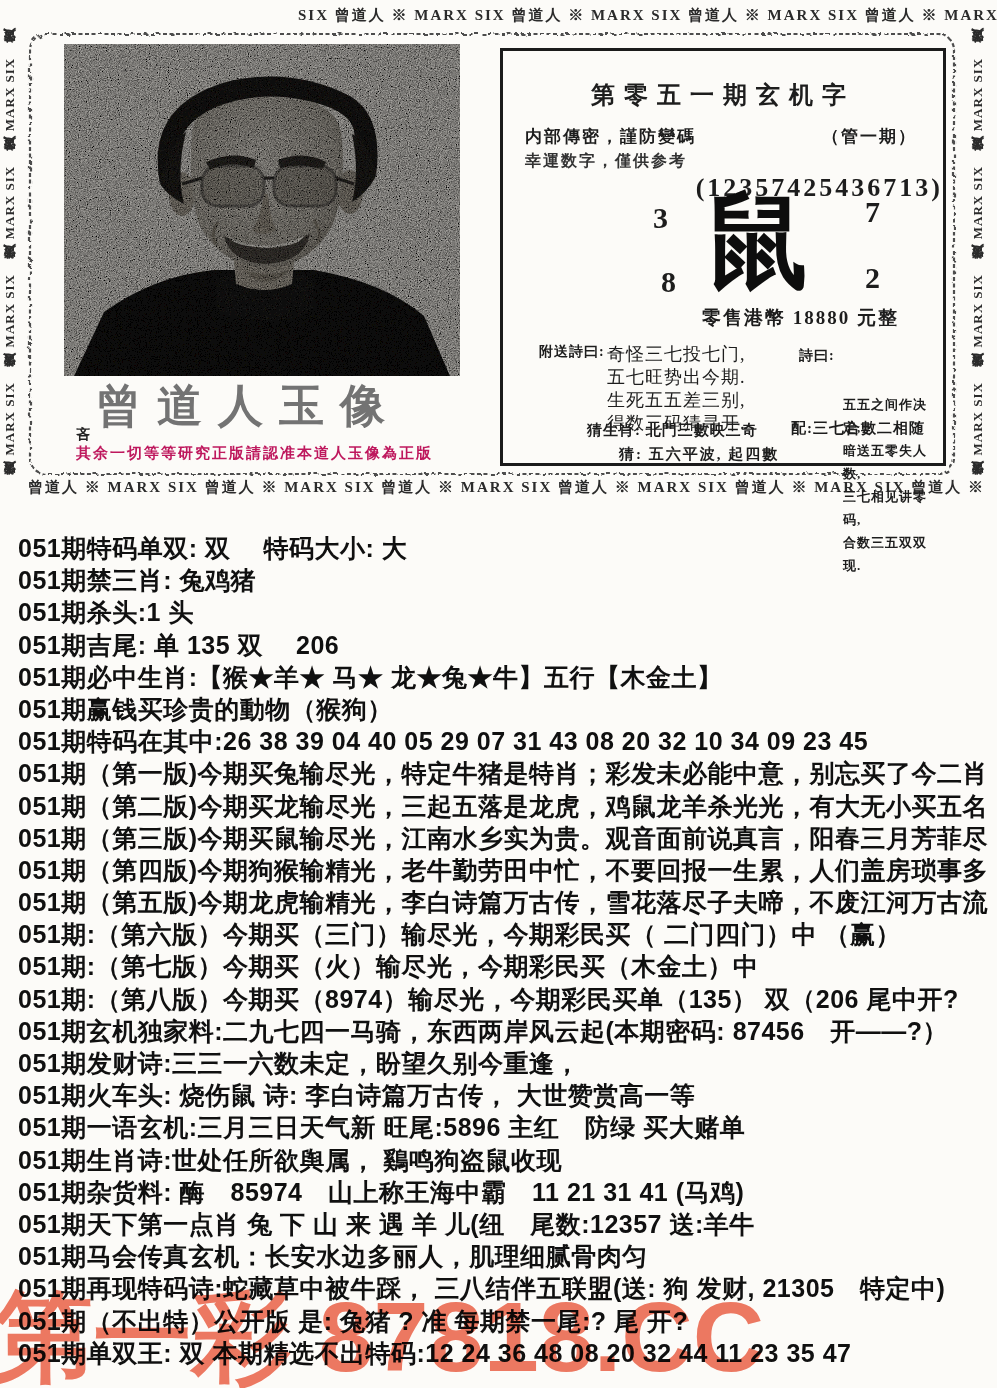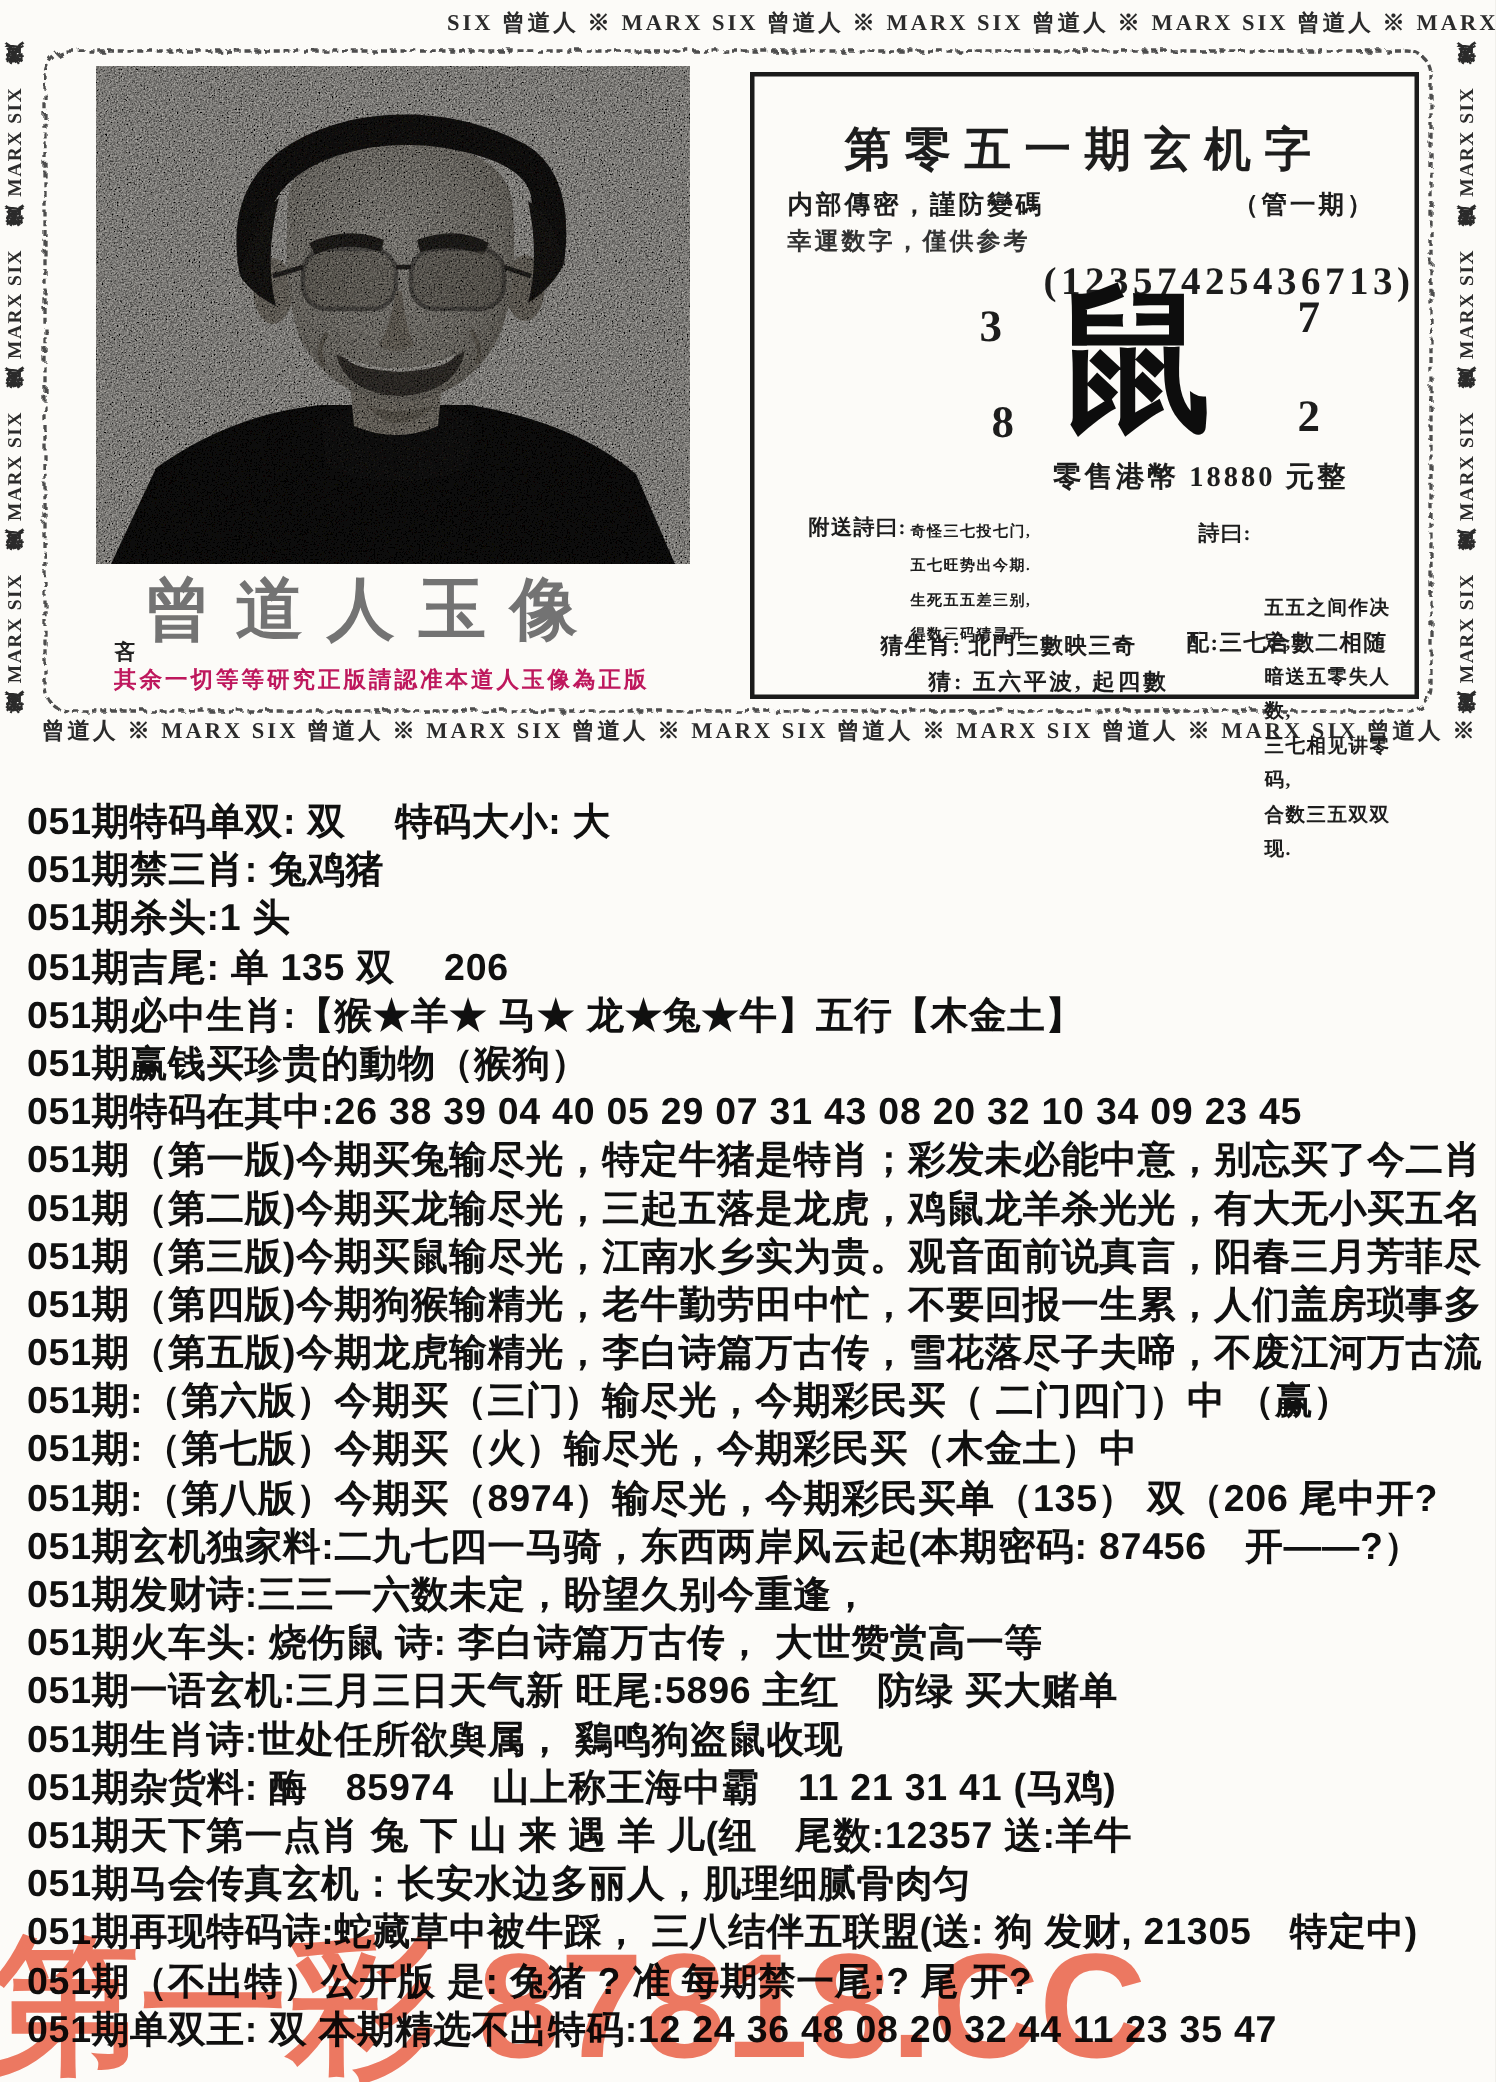--- a/index.html
+++ b/index.html
@@ -39,40 +39,40 @@
   .note{position:absolute;left:76px;top:444px;font-size:15px;font-weight:700;color:#be185d;
         font-family:"Liberation Serif",serif;letter-spacing:2px;white-space:nowrap;}
   
   .panel{
     position:absolute;left:500px;top:48px;width:446px;height:418px;
     border:3px solid #1b1b1b;box-sizing:border-box;background:#fcfbf8;
     font-family:"Liberation Serif",serif;color:#1d1d1d;
   }
   .panel-title{
     position:absolute;top:28px;left:0;width:100%;text-align:center;
-    font-size:31px;font-weight:900;letter-spacing:9px;white-space:nowrap;
+    font-size:24px;font-weight:900;letter-spacing:9px;white-space:nowrap;
   }
   .p-row1{position:absolute;top:74px;left:22px;font-size:17px;font-weight:700;letter-spacing:2px;}
   .p-row1r{position:absolute;top:74px;right:26px;font-size:17px;font-weight:700;letter-spacing:2px;}
   .p-row2{position:absolute;top:100px;left:22px;font-size:16px;font-weight:700;letter-spacing:2px;color:#333;}
   .p-lucky{position:absolute;top:122px;left:0;width:100%;text-align:right;
            font-size:26px;font-weight:700;letter-spacing:3px;}
   .zodiac-box{position:absolute;top:142px;left:110px;width:230px;height:110px;}
   .z-num{position:absolute;font-size:30px;font-weight:700;font-family:"Liberation Serif",serif;}
   .z-tl{left:40px;top:8px;}
   .z-tr{left:252px;top:2px;}
   .z-bl{left:48px;top:72px;}
   .z-br{left:252px;top:68px;}
   .z-char{
     position:absolute;left:92px;top:-8px;font-size:104px;font-weight:900;
     font-family:"Liberation Serif",serif;color:#0d0d0d;line-height:1.1;
   }
   .p-price{position:absolute;top:254px;right:44px;font-size:19px;font-weight:700;letter-spacing:2px;}
   .poem-label-l{position:absolute;top:292px;left:36px;font-size:14px;font-weight:700;letter-spacing:1px;}
-  .poem-l{position:absolute;top:292px;left:104px;font-size:10px;font-weight:700;letter-spacing:1px;line-height:23px;}
+  .poem-l{position:absolute;top:292px;left:104px;font-size:18px;font-weight:400;letter-spacing:1px;line-height:23px;}
   .poem-label-r{position:absolute;top:296px;left:296px;font-size:14px;font-weight:700;letter-spacing:1px;}
   .poem-r{position:absolute;top:296px;left:340px;font-size:13px;font-weight:700;letter-spacing:1px;line-height:23px;margin-top:46px;}
   .p-guess1{position:absolute;top:370px;left:84px;font-size:15px;font-weight:700;letter-spacing:1px;}
   .p-pair{position:absolute;top:348px;left:288px;font-size:15px;font-weight:700;letter-spacing:1px;margin-top:20px;}
   .p-guess2{position:absolute;top:394px;left:116px;font-size:15px;font-weight:700;letter-spacing:2px;}
   
   .lines{position:absolute;left:18px;top:532px;width:970px;}
   .pred-line{
     height:32.2px;line-height:32.2px;font-size:25px;font-weight:600;
     color:#101010;white-space:nowrap;overflow:hidden;letter-spacing:0.5px;

